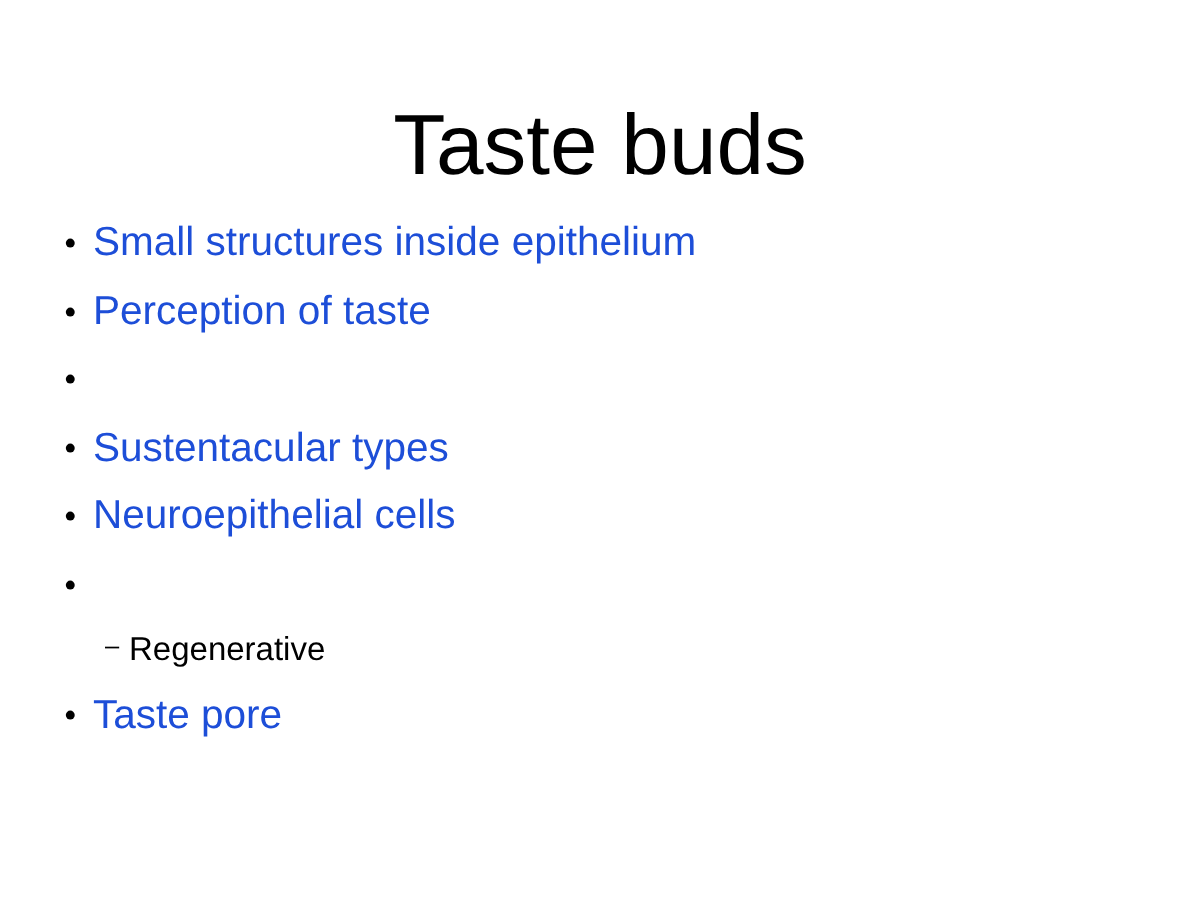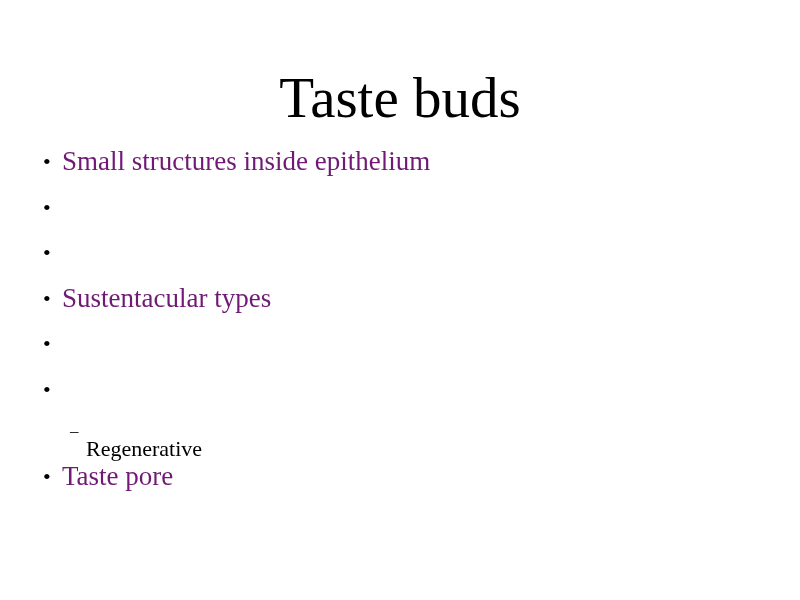--- a/index.html
+++ b/index.html
@@ -15,21 +15,20 @@
     color: #000000;
     overflow: hidden;
   }
 
   #slide {
     position: relative;
     width: 800px;
     height: 428px;
     background: #ffffff;
     box-sizing: border-box;
-    font-family: Liberation Serif, serif;
   }
 
   
   #title-block {
     position: absolute;
     left: 0;
     top: 30px;
     width: 800px;
     text-align: center;
   }
@@ -78,21 +77,21 @@
     top: 0;
     width: 16px;
     font-size: 22px;
     line-height: 45.5px;
     text-align: left;
     color: #000000;
   }
   li.level-1 > .bullet-text {
     display: inline-block;
     vertical-align: baseline;
-    color: #701a75;
+    color: #1d4ed8;
   }
 
   
   li.level-2 {
     height: 42px;
     padding-left: 46px;
     font-size: 22px;
     line-height: 42px;
     white-space: nowrap;
   }
@@ -103,38 +102,37 @@
     width: 16px;
     font-size: 17px;
     line-height: 38px;
     text-align: left;
     color: #000000;
   }
   li.level-2 > .bullet-text {
     display: inline-block;
     vertical-align: baseline;
     color: #000000;
-    margin-top: 16px;
   }
 </style>
 </head>
 <body>
 
 <div id="slide" style="background: rgb(255, 255, 255); color: rgb(0, 0, 0);">
 
   <div id="title-block">
     <h1 id="slide-title">Taste buds</h1>
   </div>
 
   <div id="body-block">
     <ul class="outline" id="bullet-list">
         <li class="bullet-item level-1"><span class="marker">•</span><span class="bullet-text">Small structures inside epithelium</span></li>
-        <li class="bullet-item level-1"><span class="marker">•</span></li>
+        <li class="bullet-item level-1"><span class="marker">•</span><span class="bullet-text">Perception of taste</span></li>
         <li class="bullet-item level-1"><span class="marker">•</span></li>
         <li class="bullet-item level-1"><span class="marker">•</span><span class="bullet-text">Sustentacular types</span></li>
-        <li class="bullet-item level-1"><span class="marker">•</span></li>
+        <li class="bullet-item level-1"><span class="marker">•</span><span class="bullet-text">Neuroepithelial cells</span></li>
         <li class="bullet-item level-1"><span class="marker">•</span></li>
         <li class="bullet-item level-2"><span class="marker">–</span><span class="bullet-text">Regenerative</span></li>
         <li class="bullet-item level-1"><span class="marker">•</span><span class="bullet-text">Taste pore</span></li>
       </ul>
   </div>
 
 </div>
 
 </body></html>

